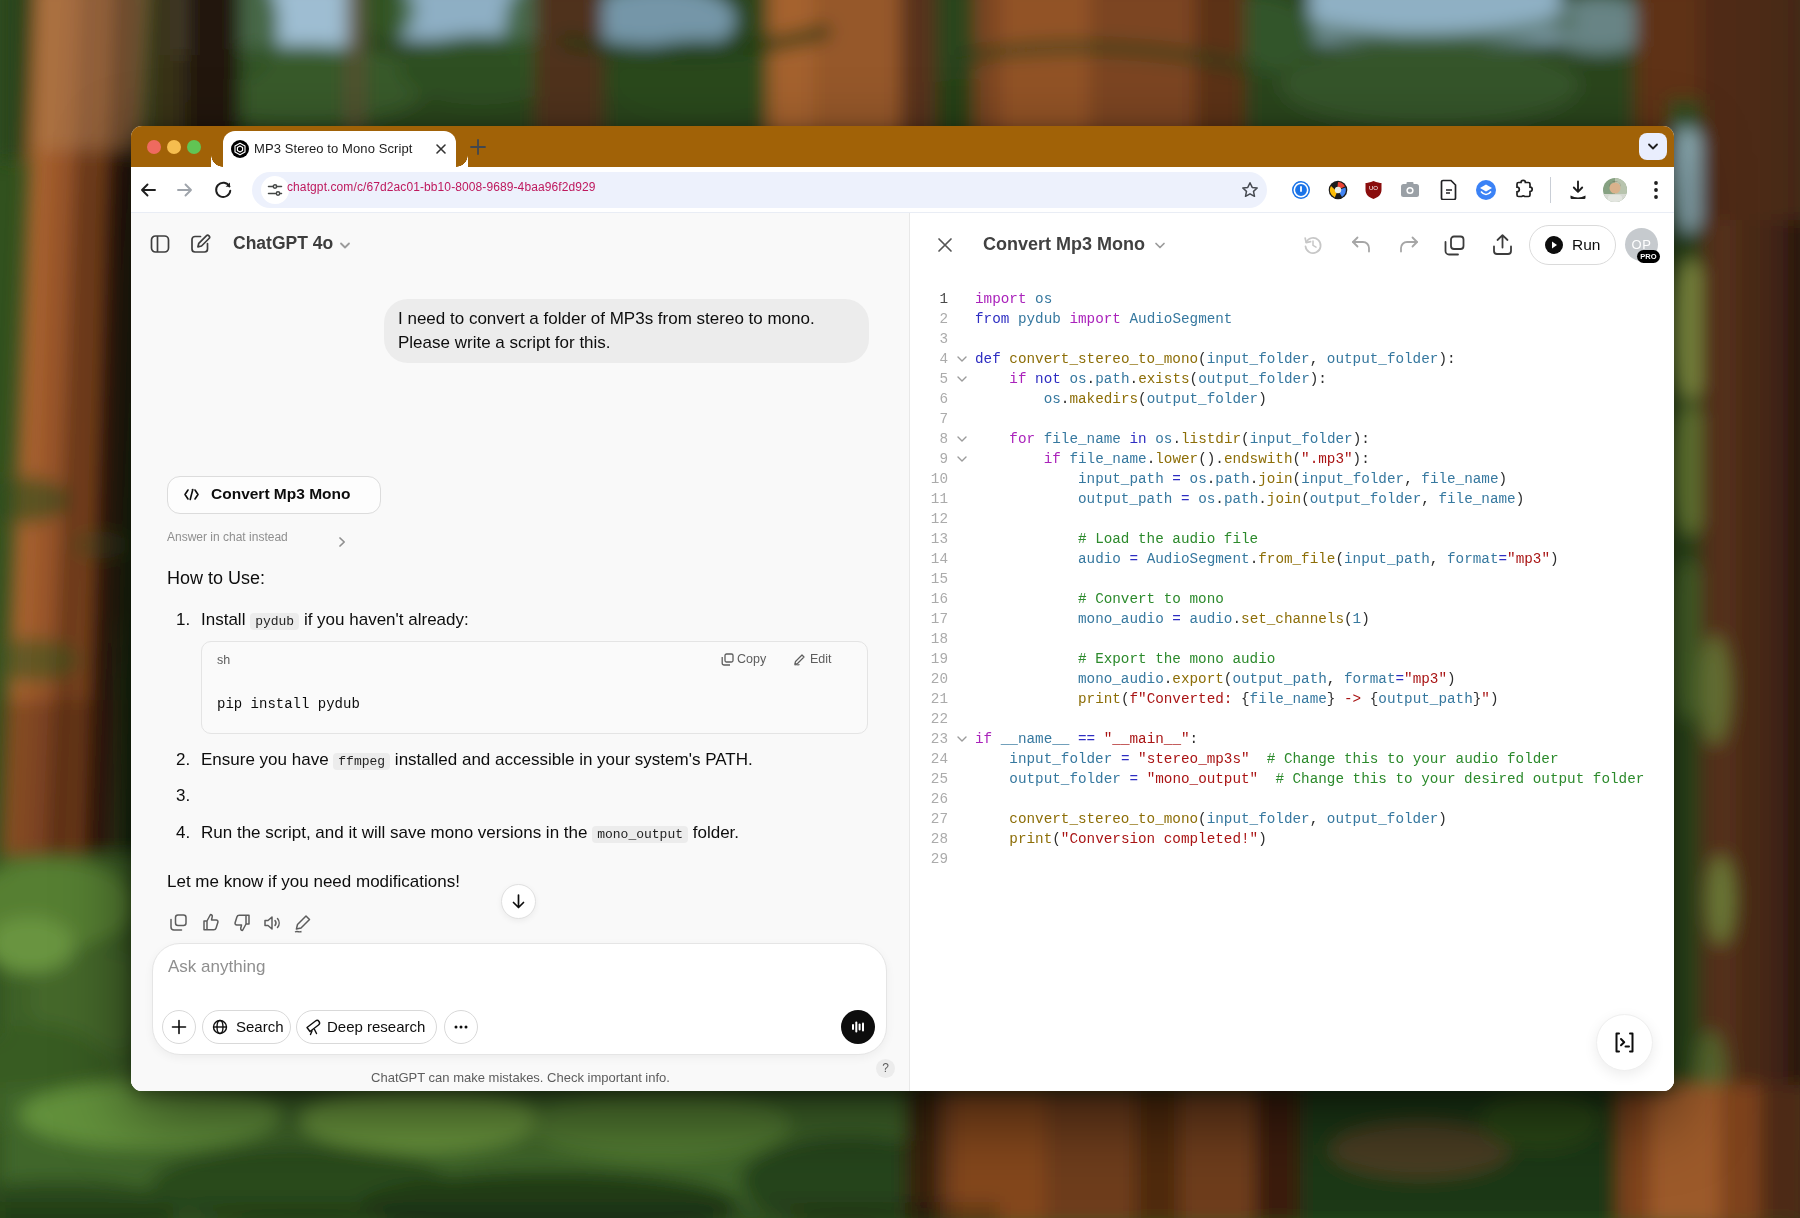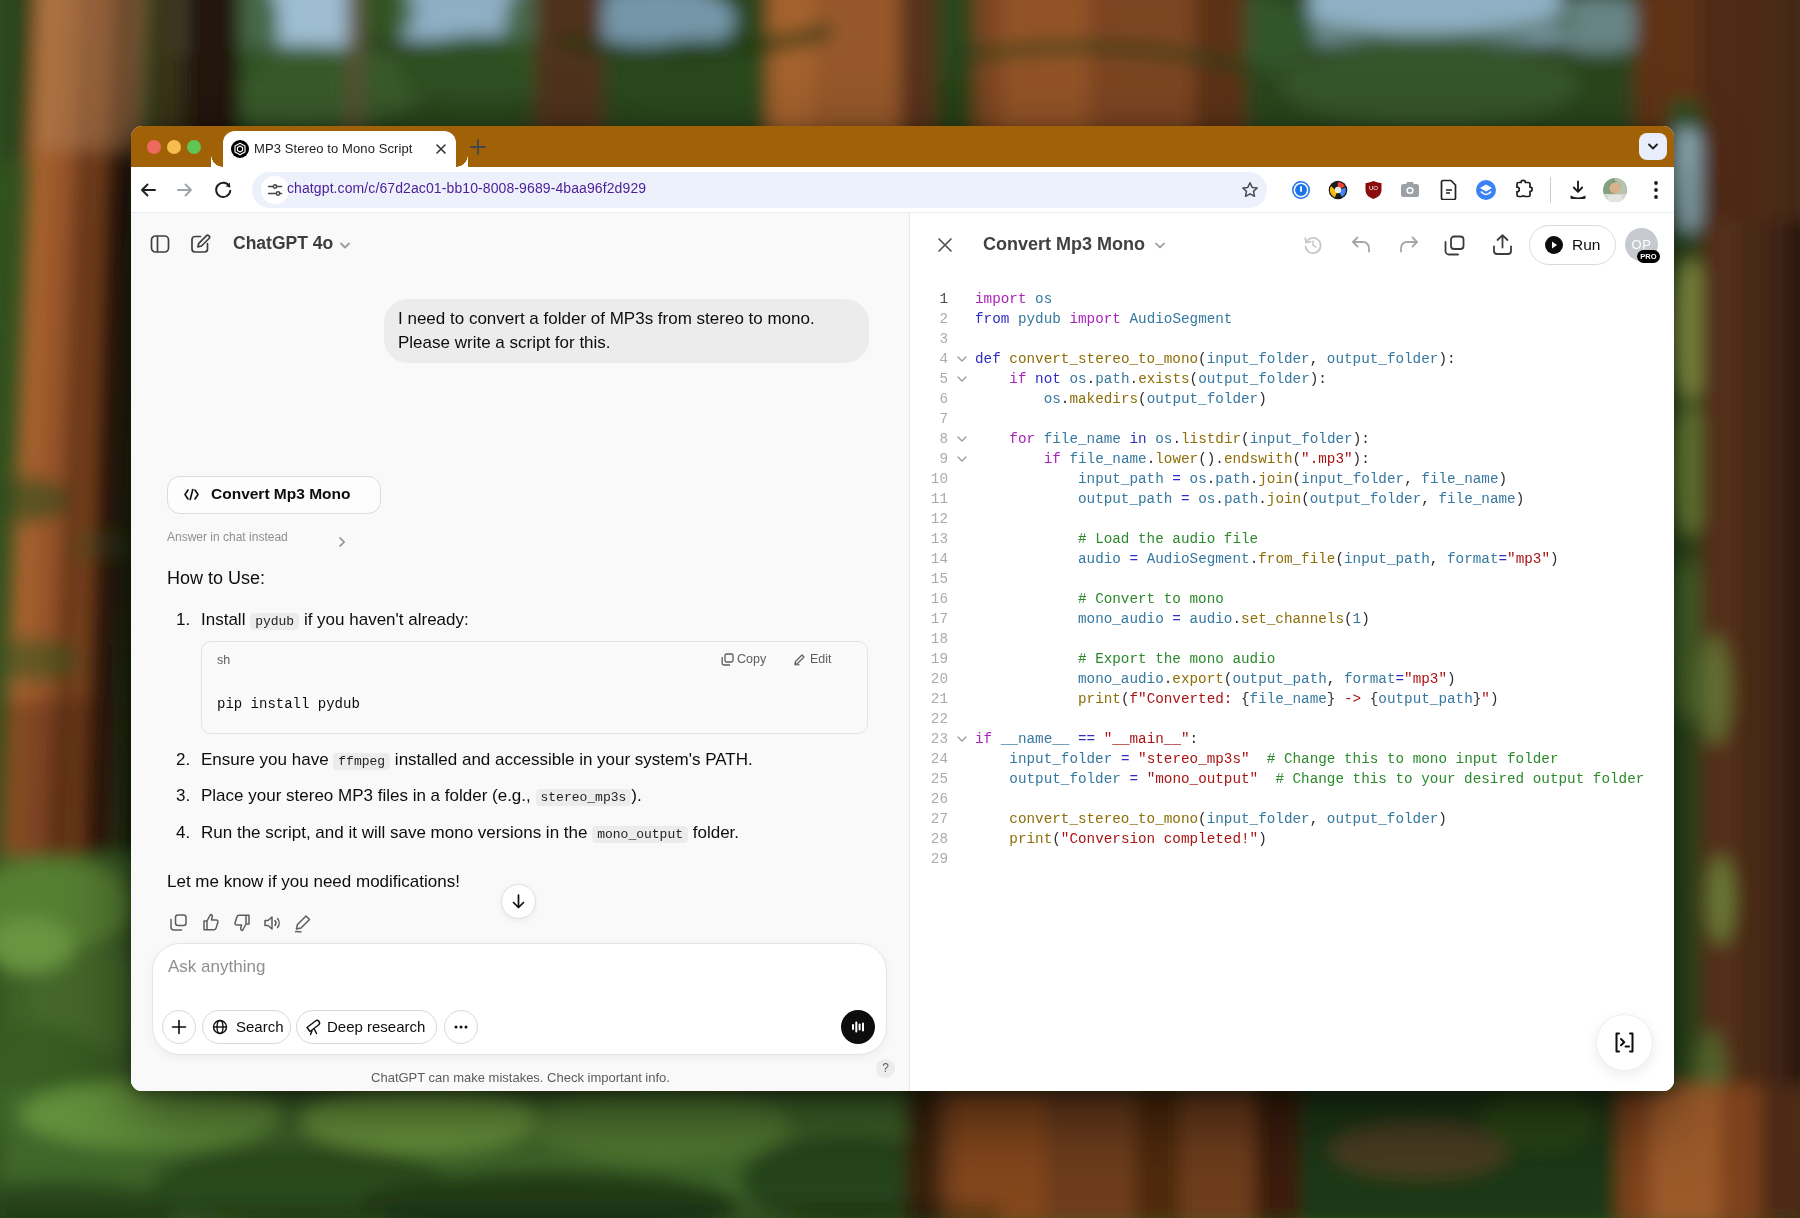--- a/index.html
+++ b/index.html
@@ -17,21 +17,21 @@
     position:absolute; left:92px; top:5px; width:233px; height:36px; background:#fff;
     border-radius:12px 12px 0 0;
   }
   .tabcurve { position:absolute; bottom:0; width:12px; height:12px; background:radial-gradient(circle at 0 0, transparent 11.5px, #fff 12px); }
   #tab .title { position:absolute; left:31px; top:10px; font-size:13px; color:#1c1c1c; letter-spacing:.1px; }
   #newtab { position:absolute; left:336px; top:10px; width:22px; height:22px; }
   #tabchev { position:absolute; left:1508px; top:7px; width:28px; height:27px; border-radius:8px; background:#e9eefd; }
   
   #toolbar { position:absolute; left:0; top:41px; width:100%; height:46px; background:#fff; }
   #omnibox { position:absolute; left:121px; top:5px; width:1015px; height:36px; border-radius:18px; background:#edf1fc; }
-  #omnibox .url { position:absolute; left:35px; top:8px; font-size:14px; color:#4c1d95; letter-spacing:.1px; }
+  #omnibox .url { position:absolute; left:35px; top:8px; font-size:12px; color:#be185d; letter-spacing:.1px; }
   
   #content { position:absolute; left:0; top:87px; width:100%; height:878px; background:#fff; }
   #chat { position:absolute; left:0; top:0; width:779px; height:878px; background:#f9f9f9; border-right:1px solid #e8e8e8; }
   #canvas { position:absolute; left:779px; top:0; width:764px; height:878px; background:#fff; }
   .abs { position:absolute; }
   code.inl { font-family:"Liberation Mono", monospace; font-size:13px; background:#ececec; border-radius:4px; padding:1px 5px; color:#242424; }
   #chat .msg { font-size:17px; color:#0d0d0d; line-height:29px; }
   .k { color:#aa22bb; } .d { color:#2d2dc2; } .v { color:#36789f; }
   .f { color:#8d6e08; } .s { color:#a91414; } .c { color:#2c8a2c; }
 </style>
@@ -305,21 +305,20 @@
       <svg class="abs" style="left:662px;top:440px;" width="13" height="13" viewBox="0 0 13 13">
           <path d="M9 2 l2 2 -6.5 6.5 -2.7 .7 .7 -2.7 z" fill="none" stroke="#5d5d5d" stroke-width="1.2" stroke-linejoin="round"></path>
           <path d="M1.5 12 c2 -1 3 .5 5 -.4" fill="none" stroke="#5d5d5d" stroke-width="1.1"></path>
         </svg>
       <div class="abs" style="left:679px;top:439px;font-size:12.5px;color:#5d5d5d;">Edit</div>
       <div class="abs" style="left:86px;top:483px;font-family:'Liberation Mono',monospace;font-size:14px;color:#0d0d0d;">pip install pydub</div>
 
       <div class="abs msg" style="left:45px;top:532px;">2.</div>
       <div class="abs msg" style="left:70px;top:532px;">Ensure you have <code class="inl">ffmpeg</code> installed and accessible in your system's PATH.</div>
       <div class="abs msg" style="left:45px;top:568px;">3.</div>
-      <div class="abs msg" style="left:70px;top:568px;">Place your stereo MP3 files in a folder (e.g., <code class="inl">stereo_mp3s</code>).</div>
       <div class="abs msg" style="left:45px;top:605px;">4.</div>
       <div class="abs msg" style="left:70px;top:605px;">Run the script, and it will save mono versions in the <code class="inl">mono_output</code> folder.</div>
 
       <div class="abs msg" style="left:36px;top:654px;">Let me know if you need modifications!</div>
 
       <svg class="abs" style="left:38px;top:700px;" width="19" height="19" viewBox="0 0 19 19">
           <rect x="6.5" y="2" width="10.5" height="10.5" rx="2.5" fill="none" stroke="#5d5d5d" stroke-width="1.5"></rect>
           <path d="M12.5 17 H5 a3 3 0 0 1 -3 -3 V6.5" fill="none" stroke="#5d5d5d" stroke-width="1.5" stroke-linecap="round"></path>
         </svg>
       <svg class="abs" style="left:70px;top:699px;" width="20" height="20" viewBox="0 0 20 20">
@@ -482,21 +481,21 @@
             <span class="v">audio</span> <span class="d">=</span> <span class="v">AudioSegment</span>.<span class="f">from_file</span>(<span class="v">input_path</span>, <span class="v">format</span><span class="d">=</span><span class="s">"mp3"</span>)
 
             <span class="c"># Convert to mono</span>
             <span class="v">mono_audio</span> <span class="d">=</span> <span class="v">audio</span>.<span class="f">set_channels</span>(<span class="v">1</span>)
 
             <span class="c"># Export the mono audio</span>
             <span class="v">mono_audio</span>.<span class="f">export</span>(<span class="v">output_path</span>, <span class="v">format</span><span class="d">=</span><span class="s">"mp3"</span>)
             <span class="f">print</span>(<span class="s">f"Converted: </span>{<span class="v">file_name</span>}<span class="s"> -&gt; </span>{<span class="v">output_path</span>}<span class="s">"</span>)
 
 <span class="k">if</span> <span class="v">__name__</span> <span class="d">==</span> <span class="s">"__main__"</span>:
-    <span class="v">input_folder</span> <span class="d">=</span> <span class="s">"stereo_mp3s"</span>  <span class="c"># Change this to mono input folder</span>
+    <span class="v">input_folder</span> <span class="d">=</span> <span class="s">"stereo_mp3s"</span>  <span class="c"># Change this to your audio folder</span>
     <span class="v">output_folder</span> <span class="d">=</span> <span class="s">"mono_output"</span>  <span class="c"># Change this to your desired output folder</span>
 
     <span class="f">convert_stereo_to_mono</span>(<span class="v">input_folder</span>, <span class="v">output_folder</span>)
     <span class="f">print</span>(<span class="s">"Conversion completed!"</span>)
 </pre>
 
       <div class="abs" style="left:686px;top:801px;width:57px;height:57px;border-radius:50%;background:#fff;border:1px solid #efefef;box-shadow:0 4px 14px rgba(0,0,0,.08);"></div>
       <svg class="abs" style="left:703px;top:818px;" width="23" height="23" viewBox="0 0 23 23">
         <g stroke="#0d0d0d" stroke-width="2" fill="none" stroke-linecap="round" stroke-linejoin="round">
           <path d="M6 2.5 H3.5 v18 H6"></path>

